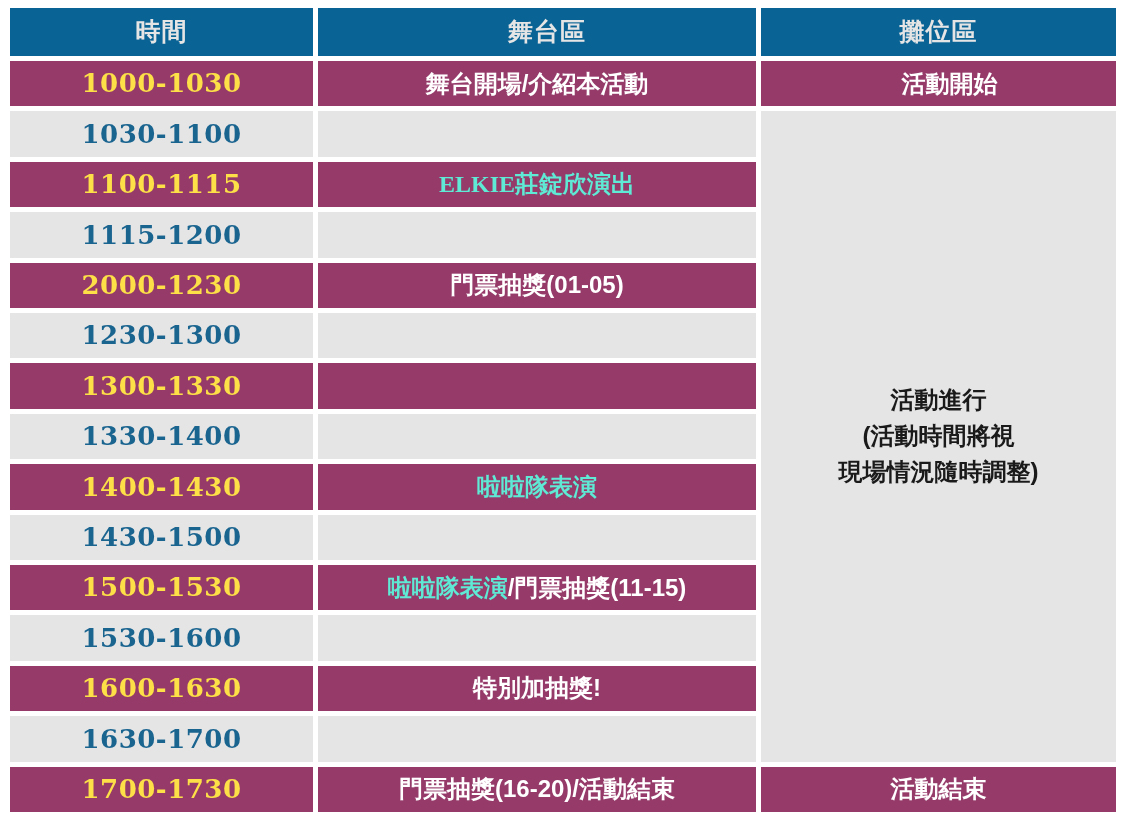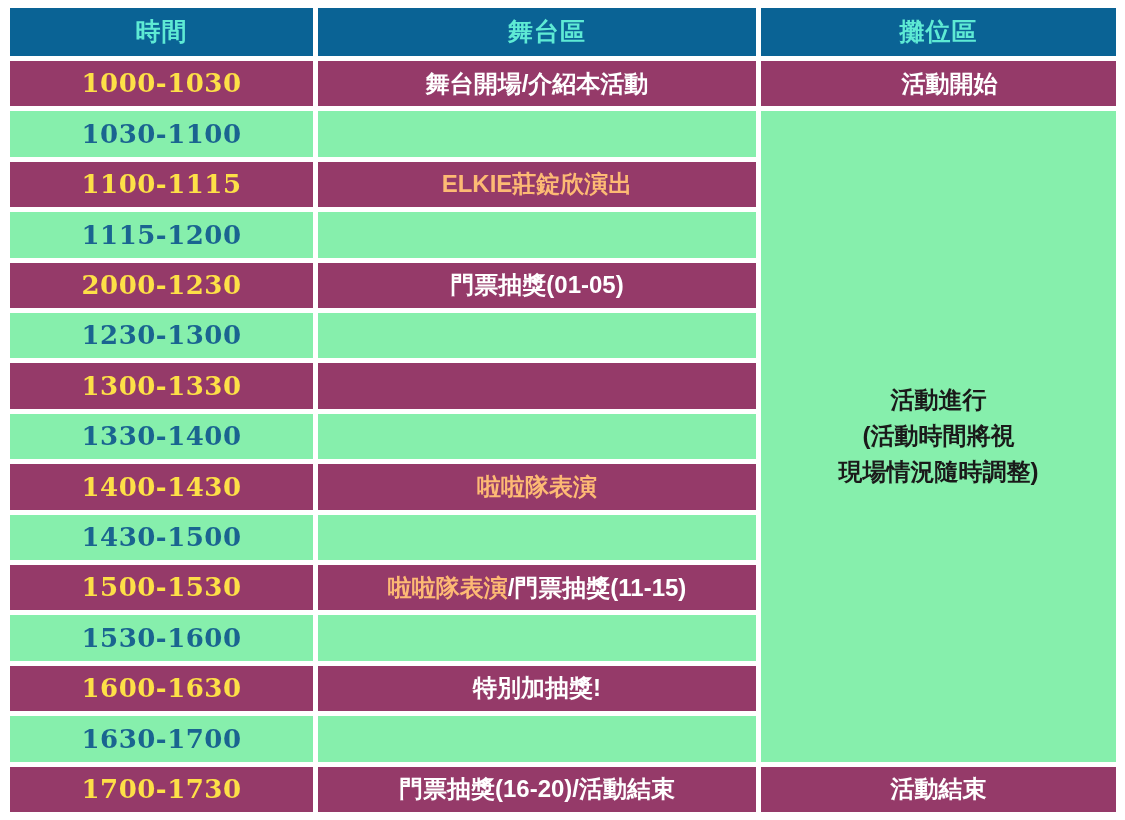--- a/index.html
+++ b/index.html
@@ -34,47 +34,47 @@
     justify-content: center;
     text-align: center;
     box-sizing: border-box;
     padding: 0 6px;
     line-height: 1.18;
   }
 
   
   .hdr {
     background: #0a6395;
-    color: #5eead4;
+    color: #e5e5e5;
     font-size: 25px;
     font-weight: bold;
     letter-spacing: 1px;
   }
 
   
   .maroon { background: #953a69; }
-  .lightblue { background: #86efac; }
+  .lightblue { background: #e5e5e5; }
 
   
   .time {
     font-size: 26px;
     font-weight: bold;
     letter-spacing: 0.5px;
     font-family: "DejaVu Serif", "Liberation Serif", serif;
   }
   .time.maroon { color: #fde047; }
   .time.lightblue { color: #1a6490; }
 
   
   .stage {
     font-size: 24px;
     font-weight: bold;
     color: #ffffff;
   }
-  .stage .hl { color: #fdba74; }
+  .stage .hl { color: #5eead4; font-family: Liberation Serif, serif; }
 
   
   .booth {
     font-size: 24px;
     font-weight: bold;
   }
   .booth.maroon { color: #ffffff; }
   .booth.lightblue { color: #1a1a1a; }
 
   .booth-merged {

